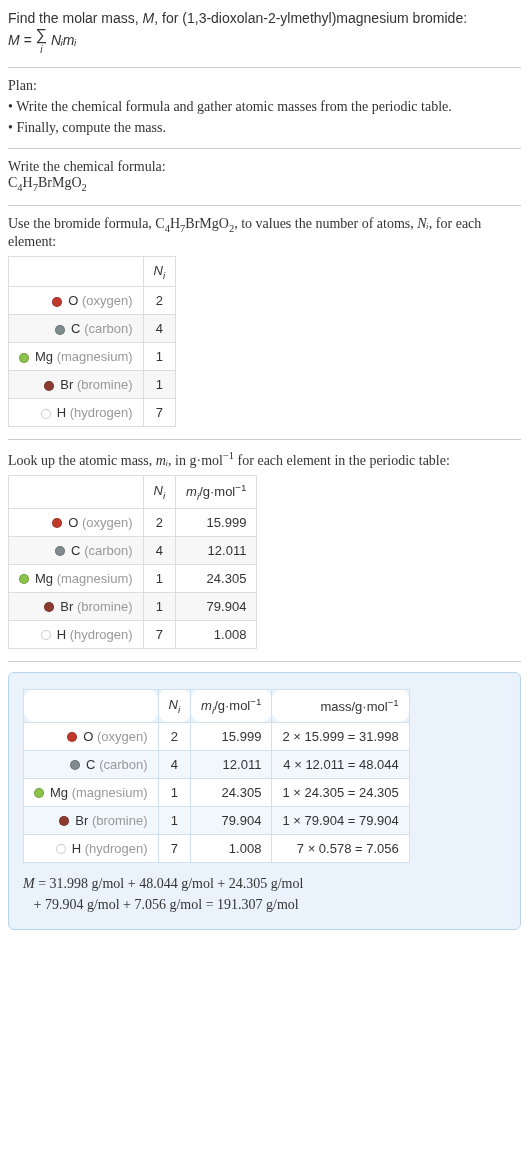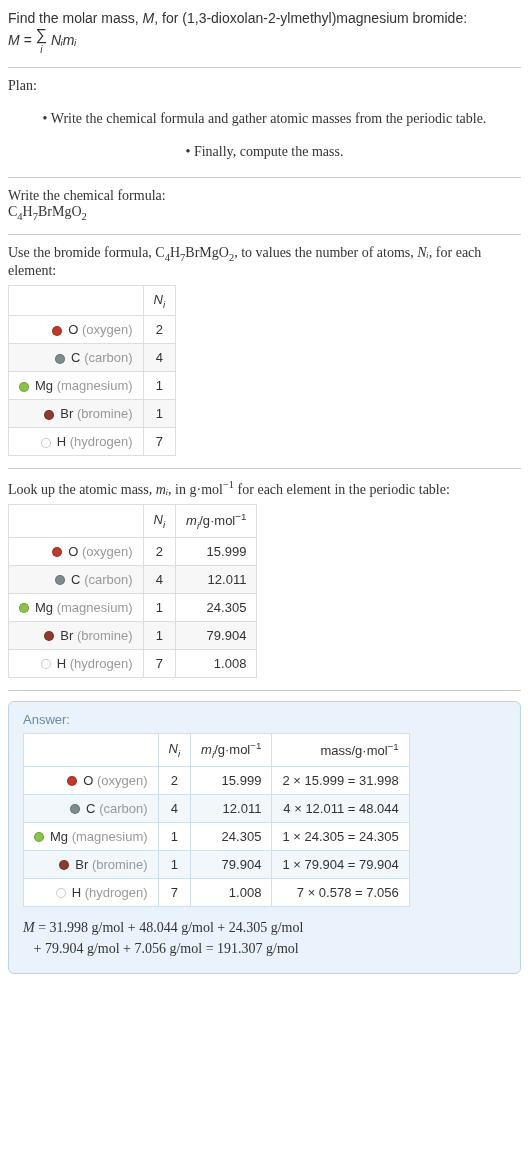--- a/index.html
+++ b/index.html
@@ -24,20 +24,21 @@
   font-size: 13px;
 }
 th, td {
   border: 1px solid #ddd;
   padding: 6px 10px;
   text-align: right;
 }
 th {
   font-weight: normal;
   background: #fff;
+  border-radius: 11px;
 }
 tr:nth-child(even) td { background: #f7f7f7; }
 tr:nth-child(odd) td { background: #fff; }
 .num-col { text-align: center; }
 .element-cell { white-space: nowrap; }
 .bullet { display: inline-block; width: 10px; height: 10px; border-radius: 50%; margin-right: 6px; vertical-align: middle; border: 1px solid rgba(0,0,0,0.2); }
 .gray-label { color: #999; }
 .answer-box {
   background: #eaf3fb;
   border: 1px solid #b8d4ea;
@@ -51,21 +52,21 @@
   font-size: 13px;
   margin-bottom: 6px;
 }
 .answer-box table th, .answer-box table td { border: 1px solid #cfe0ee; }
 .answer-box tr:nth-child(even) td { background: #f2f7fb; }
 .answer-box tr:nth-child(odd) td { background: #fff; }
 .final-eq { margin-top: 10px; font-family: Georgia, serif; font-style: italic; line-height: 1.5; }
 .final-eq .nonit { font-style: normal; }
 .sigma { font-size: 16px; }
 .plan-list { margin-left: 0; }
-.plan-item { margin: 17px 0; text-align: center; }
+.plan-item { margin: 5px 0; }
 .header-ni { font-style: italic; }
 </style>
 </head>
 <body>
 
 <div class="section">
   <div class="formula-line">
     <span>Find the molar mass, </span><span class="italic">M</span><span>, for (1,3-dioxolan-2-ylmethyl)magnesium bromide:</span>
   </div>
   <div class="formula-line">
@@ -170,21 +171,20 @@
         </tr>
       </tbody>
   </table>
 </div>
 
 <hr>
 
 <div class="section">
 
   <div class="answer-box">
-    <div class="answer-label">Answer:</div>
     <table>
       <tbody>
           <tr>
         <th></th>
         <th class="num-col"><span class="italic">N<sub>i</sub></span></th>
         <th><span class="italic">m<sub>i</sub></span>/g·mol<sup>−1</sup></th>
         <th>mass/g·mol<sup>−1</sup></th>
       </tr>
       </tbody>
         <tbody id="answer-body">

